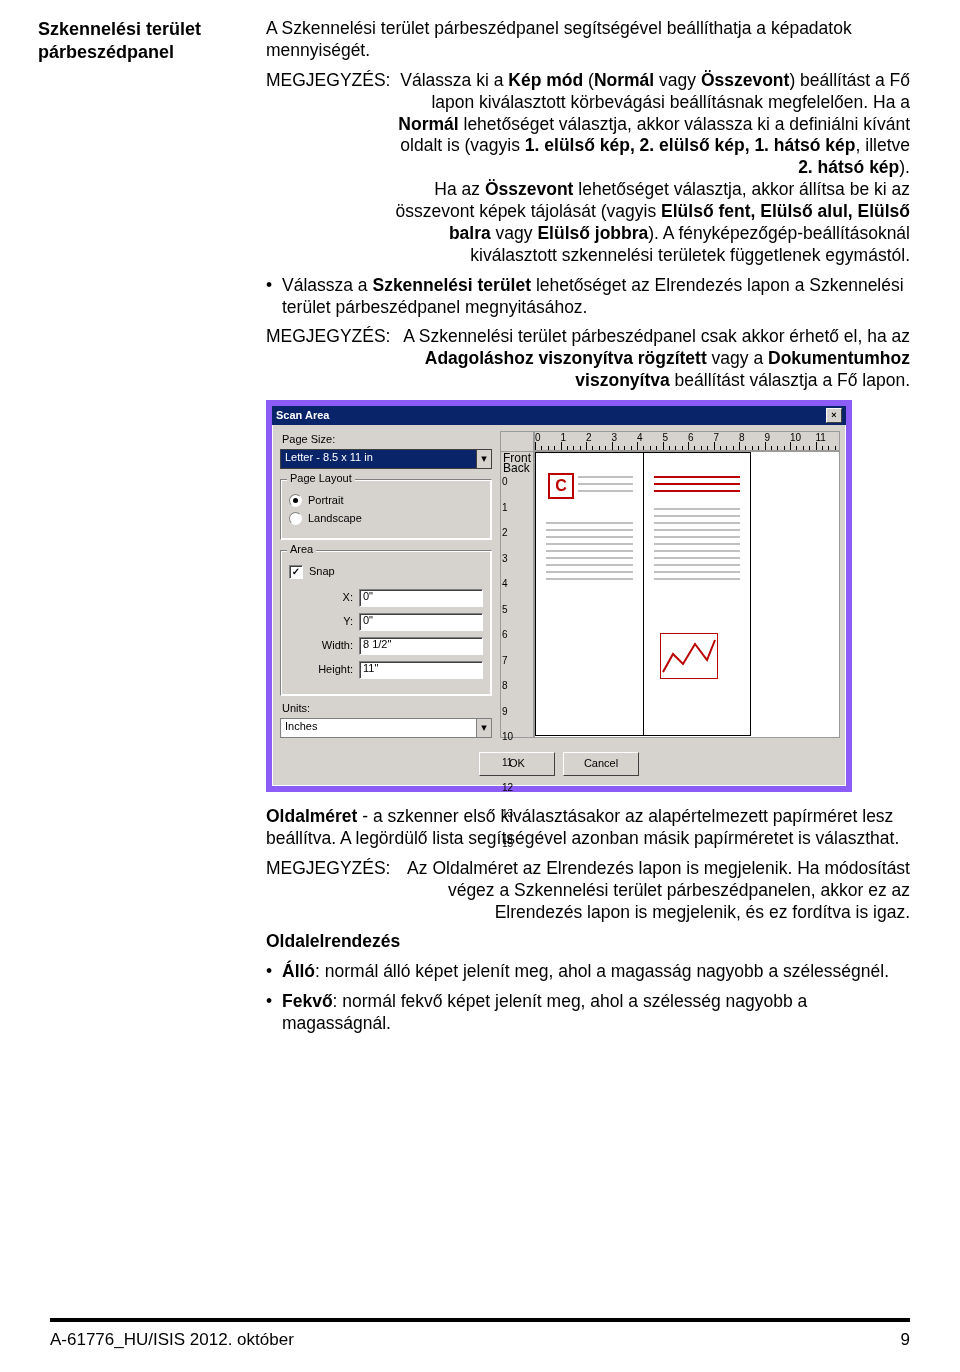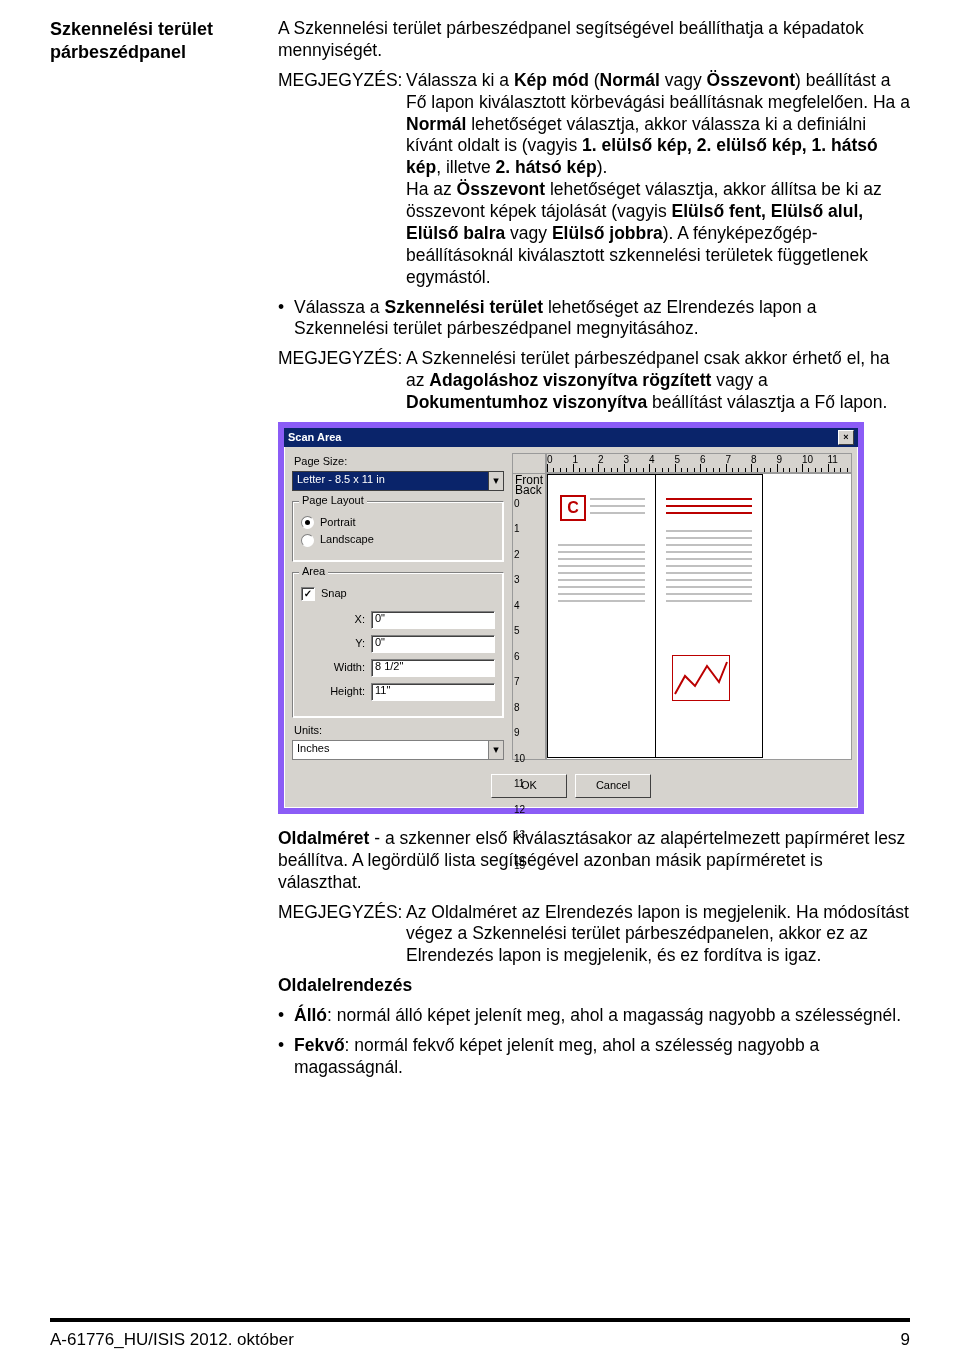--- a/index.html
+++ b/index.html
@@ -9,21 +9,21 @@
     font-family: Arial, Helvetica, sans-serif;
     color: #000;
   }
   body {
     width: 960px;
     height: 1372px;
     position: relative;
   }
   .page {
     display: flex;
-    padding: 18px 50px 0 50px;
+    padding: 18px 50px 0 38px;
   }
   .leftcol {
     width: 210px;
     flex: none;
     padding-right: 18px;
   }
   .leftcol .heading {
     font-weight: bold;
     font-size: 18px;
     line-height: 1.25;
@@ -40,20 +40,21 @@
   }
   .noterow {
     margin: 0 0 8px 0;
   }
   .noterow .nlabel {
     float: left;
     width: 128px;
   }
   .noterow .ntext {
     margin-left: 128px;
+    text-align: right;
   }
   .clear { clear: both; }
   .bullet {
     margin: 0 0 8px 0;
   }
   .bullet .bmark {
     float: left;
     width: 16px;
   }
   .bullet .btext {

